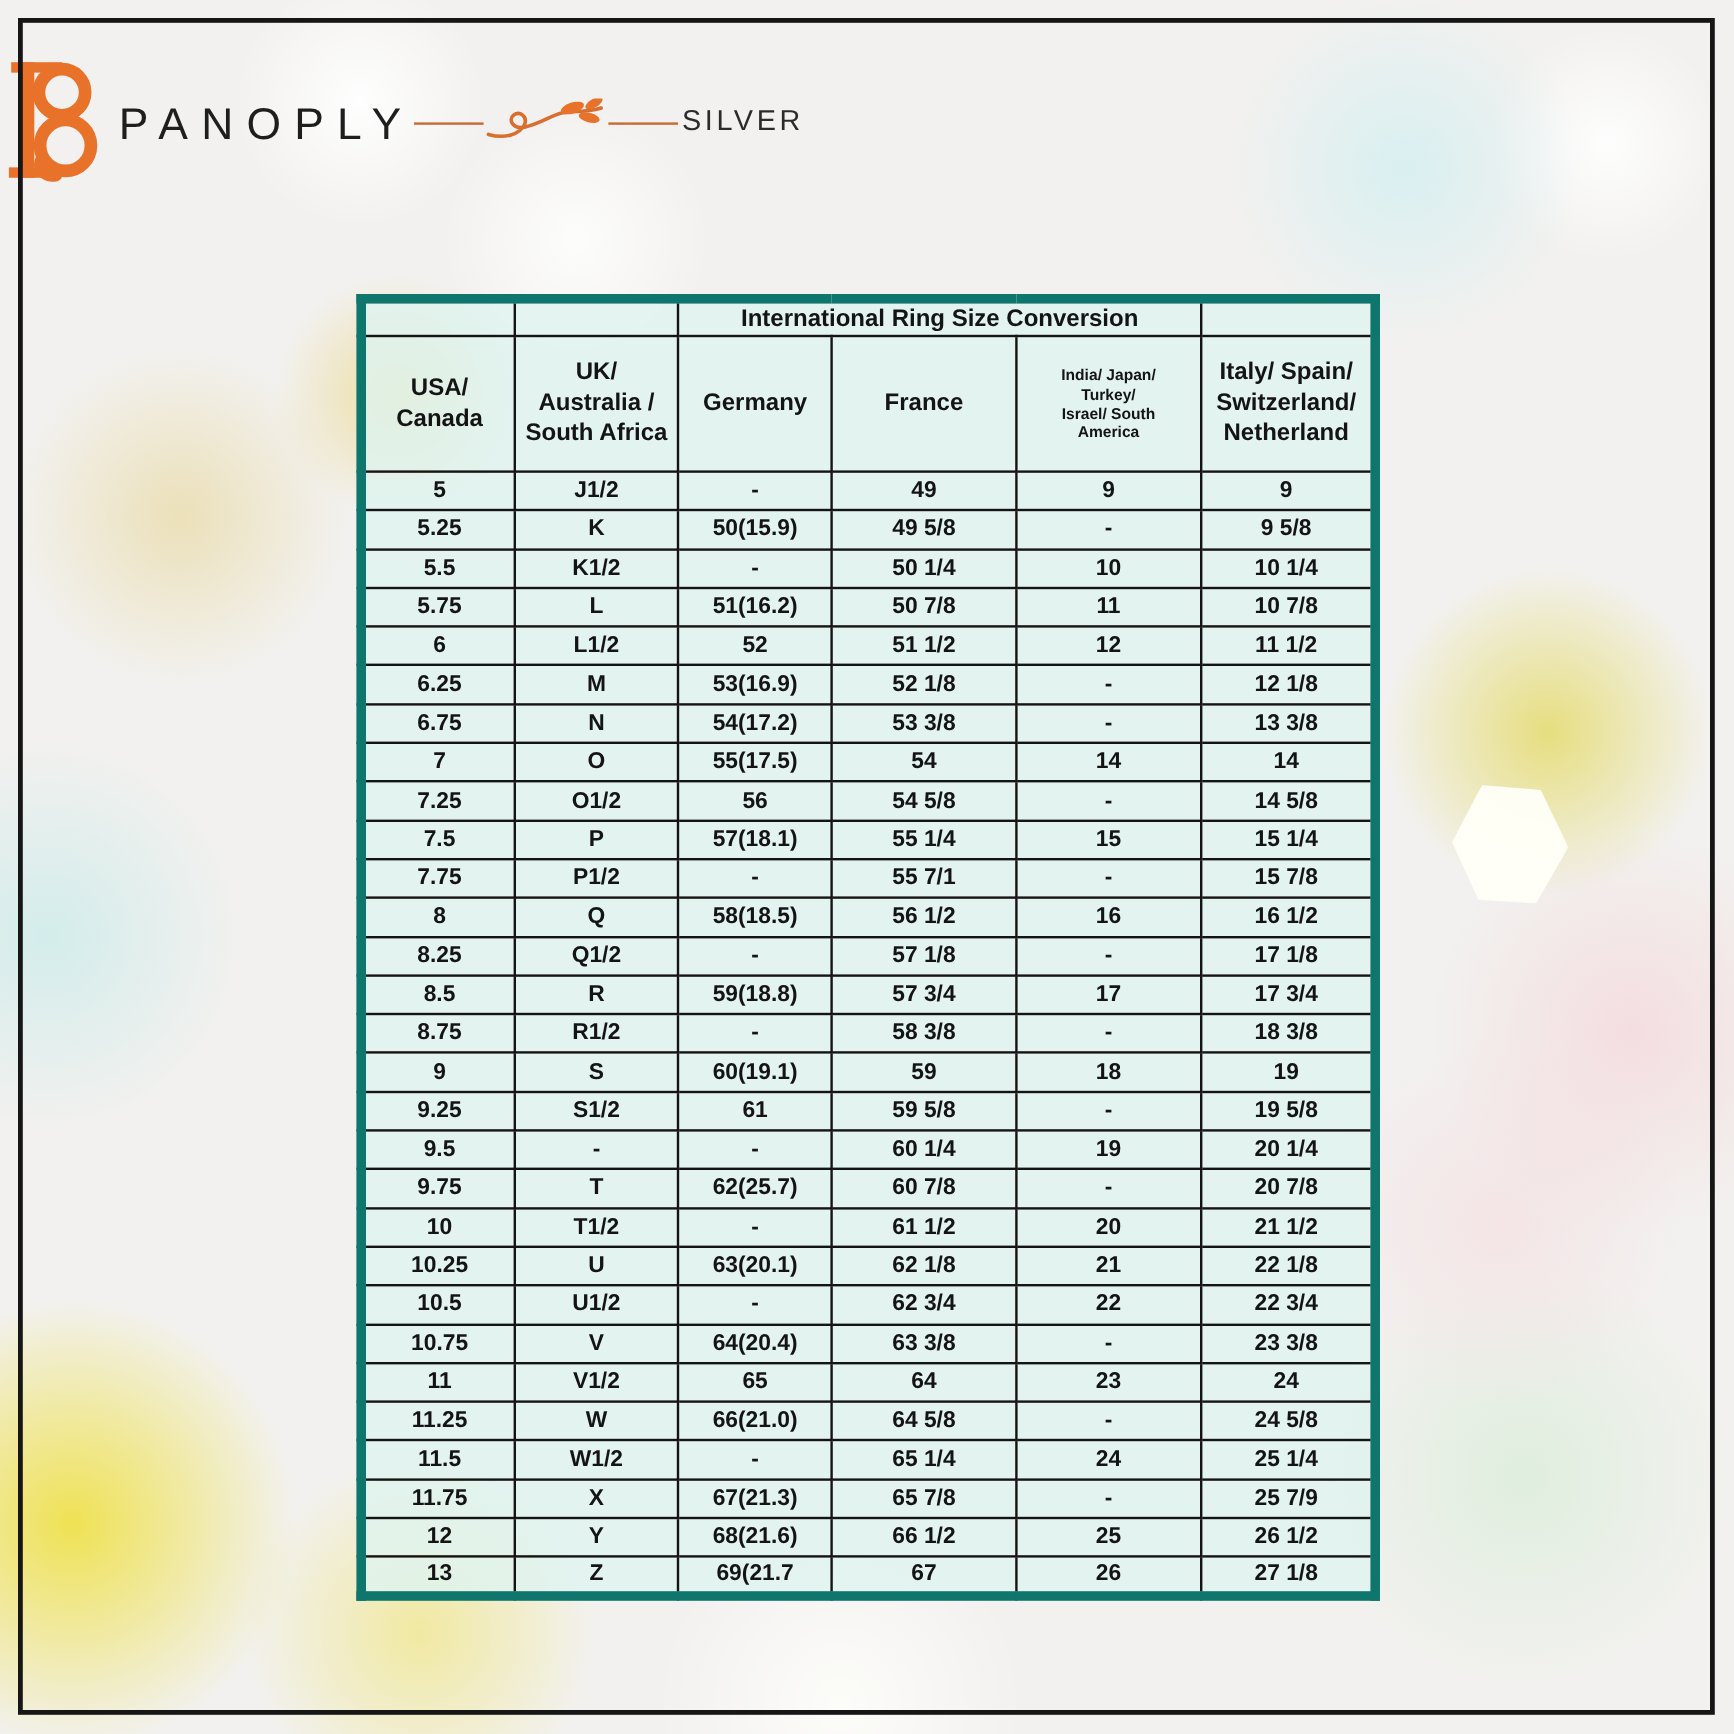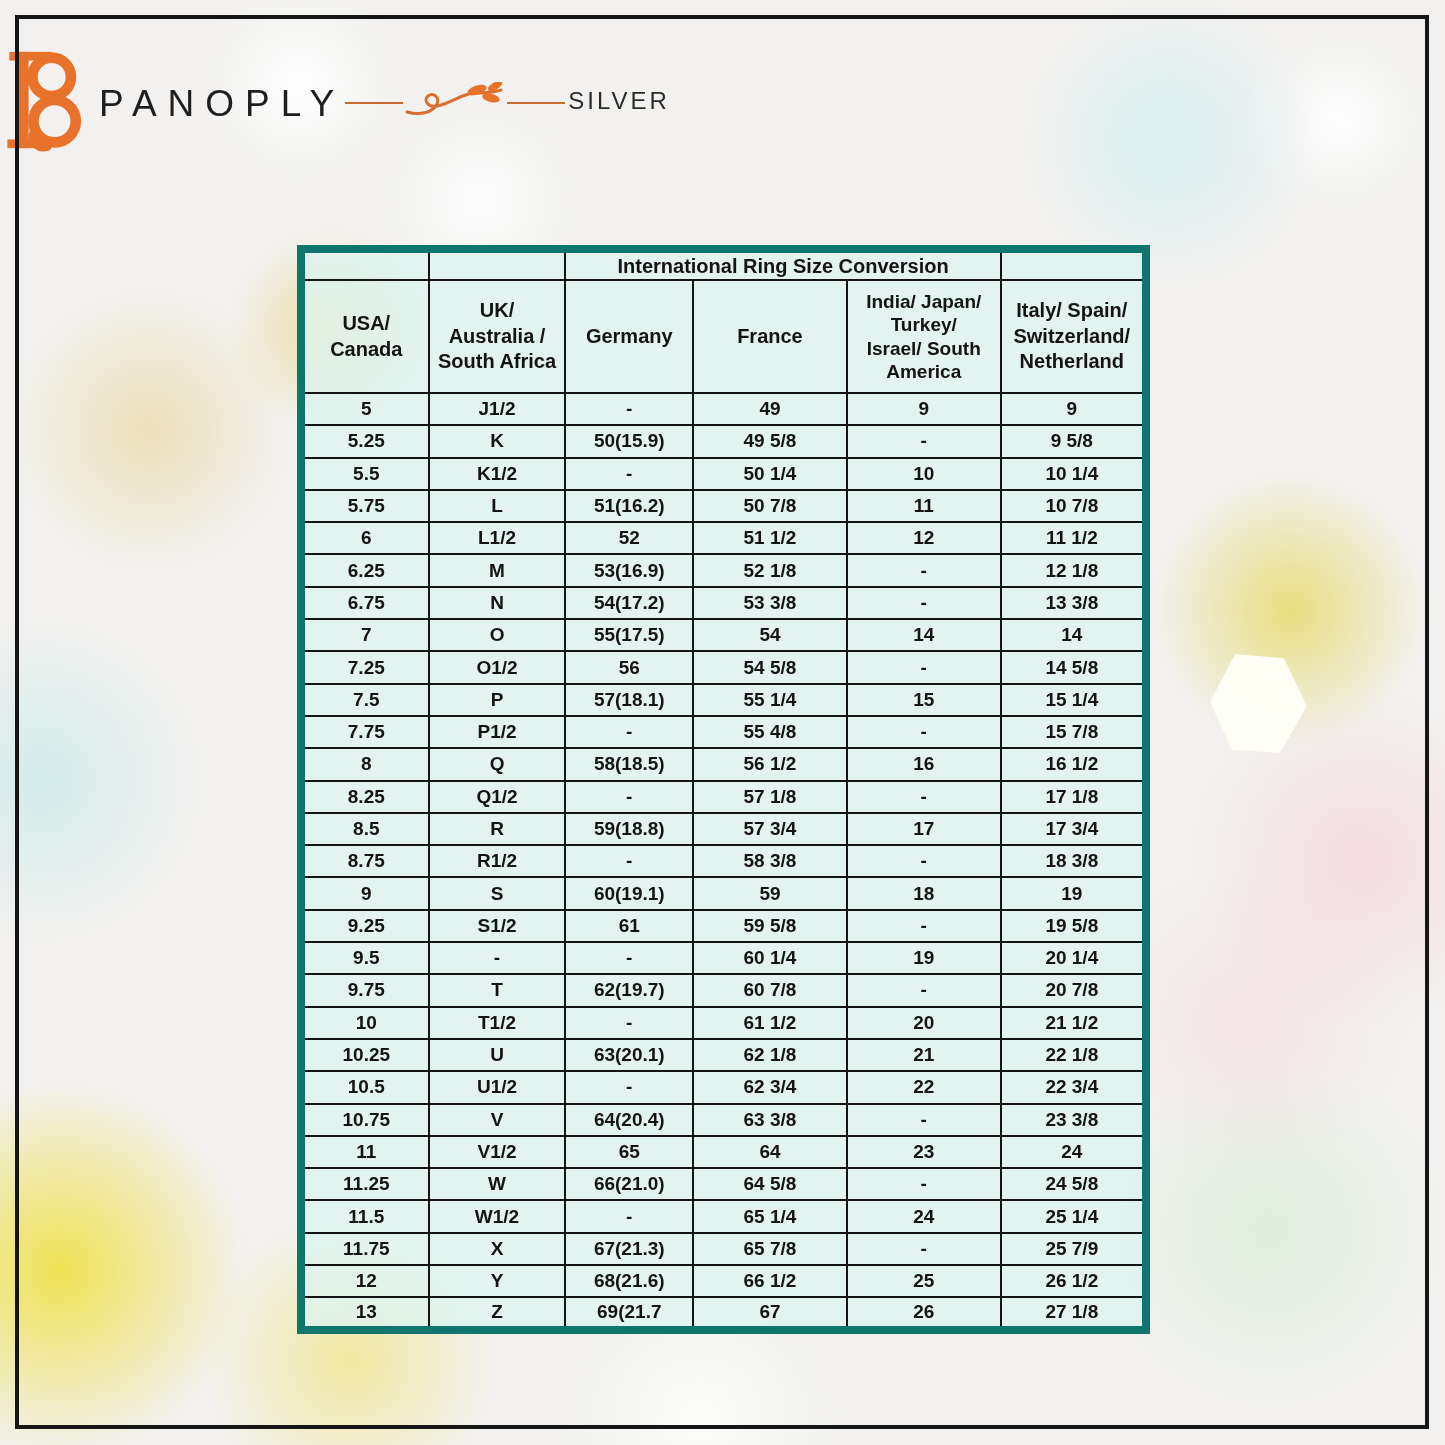--- a/index.html
+++ b/index.html
@@ -97,21 +97,21 @@
     box-sizing: border-box;
     overflow: hidden;
   }
   tr.title-row td { height: 31px; font-size: 20px; }
   tr.header-row td {
     height: 113px;
     font-size: 20px;
     line-height: 1.28;
     white-space: pre-line;
   }
-  tr.header-row td.hdr-india { line-height: 1.22; font-size: 19px; }
+  tr.header-row td.hdr-india { line-height: 1.22; font-size: 13px; }
   tbody.size-body td {
     height: 32.3px;
     font-size: 19px;
   }
   table.size-table { border: 8px solid #0f766e; }
 </style>
 </head>
 <body>
 
 <div class="frame"></div>
@@ -256,21 +256,21 @@
         <td>P</td>
         <td>57(18.1)</td>
         <td>55 1/4</td>
         <td>15</td>
         <td>15 1/4</td>
       </tr>
       <tr>
         <td>7.75</td>
         <td>P1/2</td>
         <td>-</td>
-        <td>55 4/8</td>
+        <td>55 7/1</td>
         <td>-</td>
         <td>15 7/8</td>
       </tr>
       <tr>
         <td>8</td>
         <td>Q</td>
         <td>58(18.5)</td>
         <td>56 1/2</td>
         <td>16</td>
         <td>16 1/2</td>
@@ -319,21 +319,21 @@
         <td>9.5</td>
         <td>-</td>
         <td>-</td>
         <td>60 1/4</td>
         <td>19</td>
         <td>20 1/4</td>
       </tr>
       <tr>
         <td>9.75</td>
         <td>T</td>
-        <td>62(19.7)</td>
+        <td>62(25.7)</td>
         <td>60 7/8</td>
         <td>-</td>
         <td>20 7/8</td>
       </tr>
       <tr>
         <td>10</td>
         <td>T1/2</td>
         <td>-</td>
         <td>61 1/2</td>
         <td>20</td>

